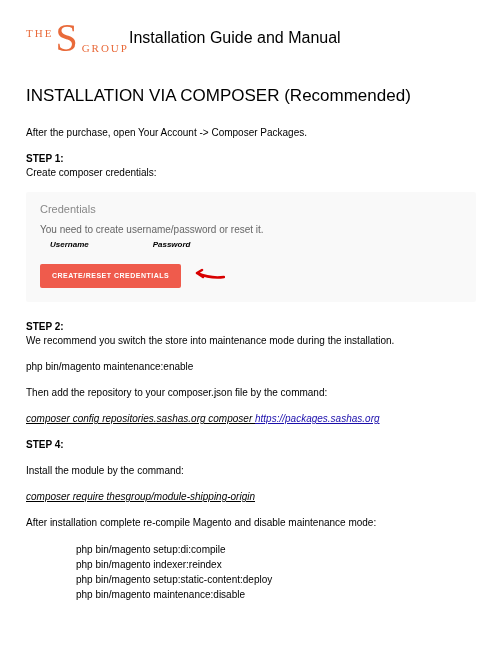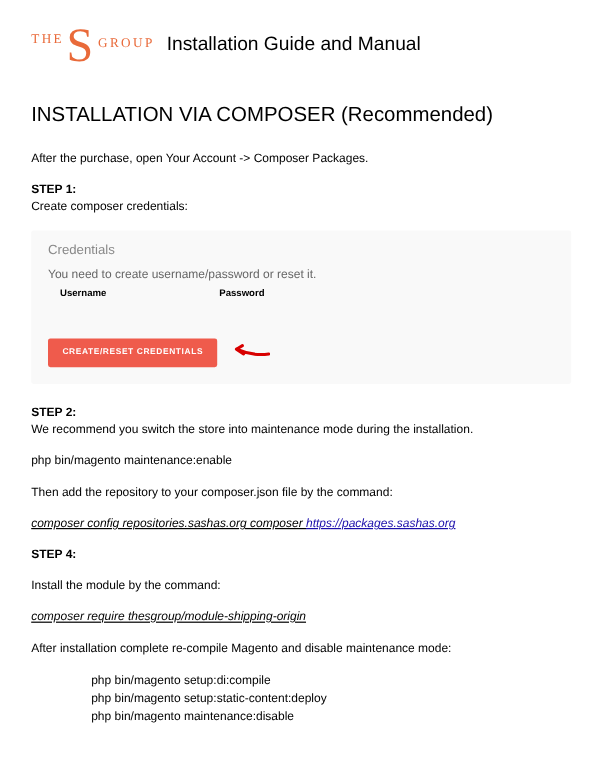--- a/index.html
+++ b/index.html
@@ -9,46 +9,45 @@
     background: #fff;
     font-family: Arial, Helvetica, sans-serif;
     color: #000;
     padding: 20px 26px;
     font-size: 10px;
     line-height: 1.4;
   }
   .header {
     display: flex;
     align-items: center;
-    gap: 10px;
     margin-bottom: 28px;
   }
   .logo {
     display: flex;
     align-items: flex-end;
     color: #e96a3a;
     font-family: Georgia, serif;
     letter-spacing: 2px;
   }
   .logo .the { font-size: 11px; align-self: flex-start; margin-top: 6px; }
   .logo .s { font-size: 40px; line-height: 0.9; font-weight: 300; margin: 0 2px; }
-  .logo .group { font-size: 11px; margin-bottom: 12px; }
+  .logo .group { font-size: 11px; margin-bottom: 0; }
   .title { font-size: 16px; font-weight: normal; }
   h2.section-title { font-size: 17px; font-weight: normal; margin-bottom: 18px; }
   .para { margin-bottom: 12px; }
   .step-label { font-weight: bold; }
   .screenshot {
     background: #f9f9f9;
     border-radius: 2px;
     padding: 10px 14px 14px 14px;
     margin: 6px 0 18px 0;
   }
   .cred-title { color: #888; font-size: 11px; margin-bottom: 6px; }
   .cred-sub { color: #666; font-size: 10px; margin-bottom: 2px; }
-  .cred-row { display: flex; gap: 94px; padding-left: 10px; font-size: 8px; font-weight: bold; margin-bottom: 32px; }
+  .cred-row { display: flex; gap: 64px; padding-left: 10px; font-size: 8px; font-weight: bold; margin-bottom: 14px; font-style: italic; }
   .cred-btn-row { display: flex; align-items: center; gap: 10px; }
   .cred-btn {
     background: #ef5b4c;
     color: #fff;
     font-size: 7px;
     font-weight: bold;
     letter-spacing: 0.5px;
     padding: 7px 12px;
     border-radius: 2px;
   }
@@ -114,15 +113,16 @@
 </div>
 
 <div class="para">Install the module by the command:</div>
 
 <div class="para italic">composer require thesgroup/module-shipping-origin</div>
 
 <div class="para">After installation complete re-compile Magento and disable maintenance mode:</div>
 
 <div class="code-block">
   <div>php bin/magento setup:di:compile</div>
+  <div>php bin/magento indexer:reindex</div>
   <div>php bin/magento setup:static-content:deploy</div>
   <div>php bin/magento maintenance:disable</div>
 </div>
 
 </body></html>

